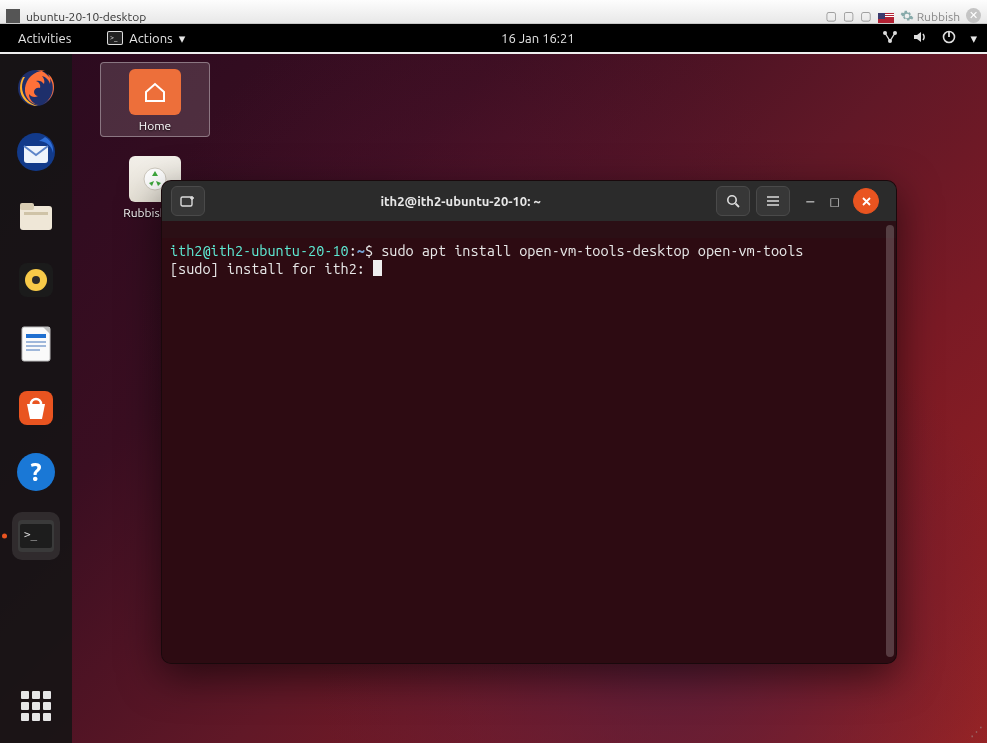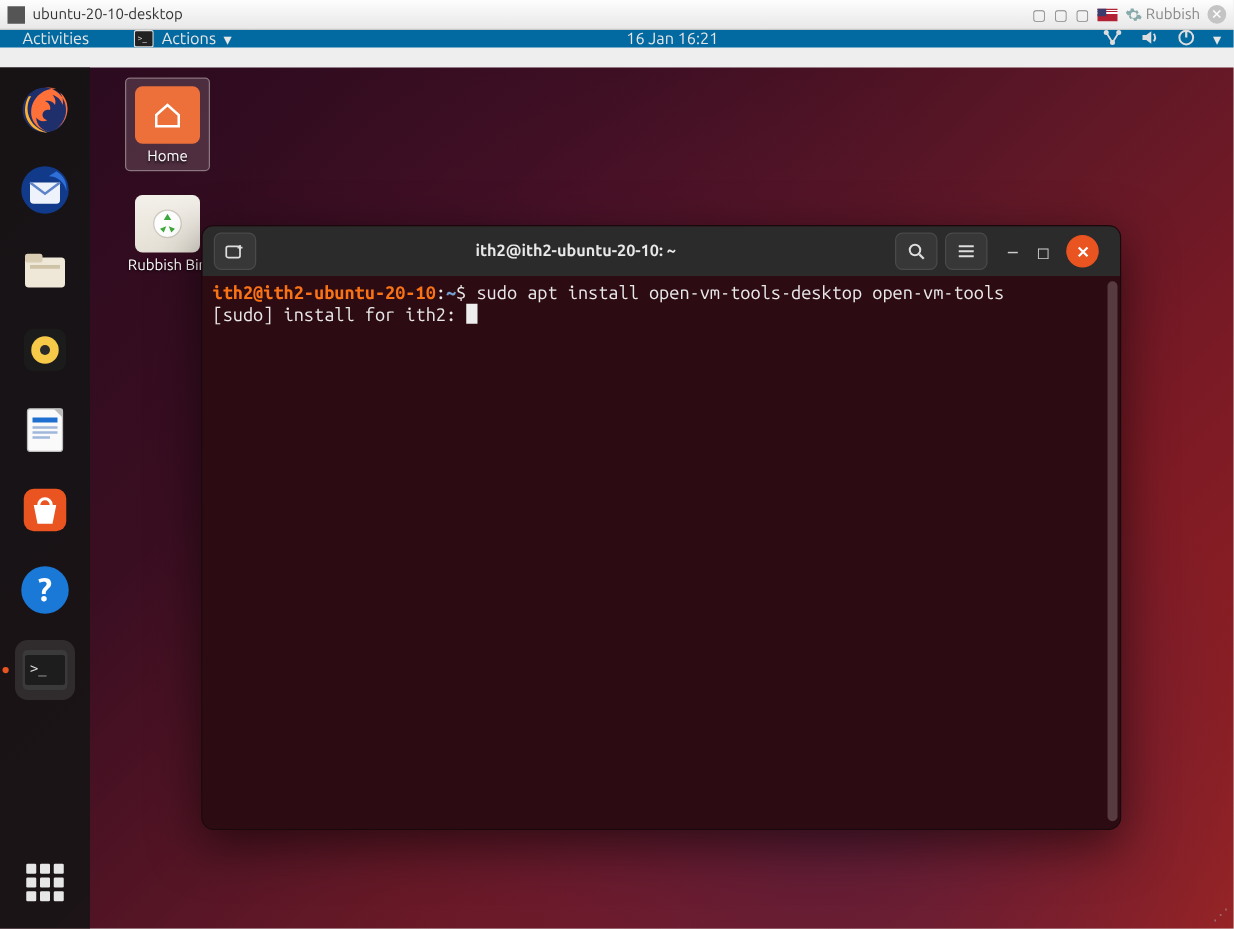--- a/index.html
+++ b/index.html
@@ -9,21 +9,21 @@
   background: #eee;
   overflow: hidden;
   position: relative;
 }
 
 
 .vm-titlebar {
   height: 24px;
   background: linear-gradient(#fdfdfd, #e8e8e8);
   border-bottom: 1px solid #c9c9c9;
-  display: flex; align-items: center;
+  display: flex; align-items: flex-end;
   padding: 0 6px;
   font-size: 12px;
   color: #333;
 }
 .vm-titlebar .vm-icon {
   width: 14px; height: 14px; margin-right: 6px;
   background: #555;
 }
 .vm-titlebar .spacer { flex: 1; }
 .vm-titlebar .vm-ctrl {
@@ -35,22 +35,22 @@
   background: #c4c4c4; color: #fff; font-size: 11px;
   display: inline-flex; align-items: center; justify-content: center;
   margin-left: 6px;
 }
 .flag { width: 16px; height: 10px; background: linear-gradient(to bottom, #b22234 10%, #fff 10%, #fff 20%, #b22234 20%, #b22234 30%, #fff 30%, #fff 40%, #b22234 40%); position: relative; }
 .flag::before { content:''; position:absolute; left:0; top:0; width:7px; height:6px; background:#3c3b6e; }
 .gear { width:14px; height:14px; display:inline-block; }
 
 
 .topbar {
-  height: 14px;
-  background: #0369a1;
+  height: 28px;
+  background: #000000;
   color: #e6e6e6;
   display: flex; align-items: center;
   padding: 0 10px;
   font-size: 13px;
 }
 .topbar .item { padding: 4px 8px; display: inline-flex; align-items: center; gap: 6px; border-radius: 12px; }
 .topbar .spacer { flex: 1; }
 .topbar .status-icons { display:flex; gap: 14px; align-items:center; }
 
 
@@ -87,21 +87,21 @@
   width: 30px; height: 30px;
   display: grid; grid-template-columns: repeat(3,1fr); grid-template-rows: repeat(3,1fr);
   gap: 3px;
 }
 .dock .showapps span { background: #e6e6e6; border-radius: 1px; }
 .dock .app.active { background: rgba(255,255,255,0.10); }
 
 
 .dicon {
   position: absolute;
-  width: 68px;
+  width: 110px;
   text-align: center;
   color: #fff;
   font-size: 12px;
   text-shadow: 0 1px 2px rgba(0,0,0,0.8);
 }
 .dicon .box {
   width: 52px; height: 46px; margin: 0 auto 4px;
   border-radius: 6px;
   display:flex; align-items:center; justify-content:center;
 }
@@ -116,20 +116,21 @@
 .term-window {
   position: absolute;
   left: 161px; top: 126px;
   width: 736px; height: 484px;
   background: #2b0f15;
   border-radius: 10px;
   box-shadow: 0 12px 40px rgba(0,0,0,0.55);
   overflow: hidden;
   display:flex; flex-direction:column;
   border: 1px solid rgba(0,0,0,0.4);
+  gap: 17px;
 }
 .term-header {
   height: 40px;
   background: #2b2b2b;
   display: flex; align-items: center;
   color: #e8e8e8;
   font-size: 13px;
   padding: 0 6px;
 }
 .hbtn {
@@ -149,21 +150,21 @@
   flex: 1;
   background: #2d0b12;
   font-family: "Ubuntu Mono", Menlo, Consolas, monospace;
   font-size: 14.5px;
   line-height: 1.25;
   color: #e8e8e8;
   padding: 4px 8px;
   white-space: pre;
   position: relative;
 }
-.term-body .prompt-user { color: #f97316; font-weight: bold; }
+.term-body .prompt-user { color: #5eead4; font-weight: normal; }
 .term-body .prompt-path { color: #729fcf; font-weight: bold; }
 .term-body .cursor {
   display: inline-block; width: 9px; height: 16px;
   background: #eee; vertical-align: -2px;
 }
 .scrollbar {
   position: absolute; right: 2px; top: 44px; bottom: 6px; width: 8px;
 }
 .scrollbar .thumb {
   width: 100%; height: 100%;

